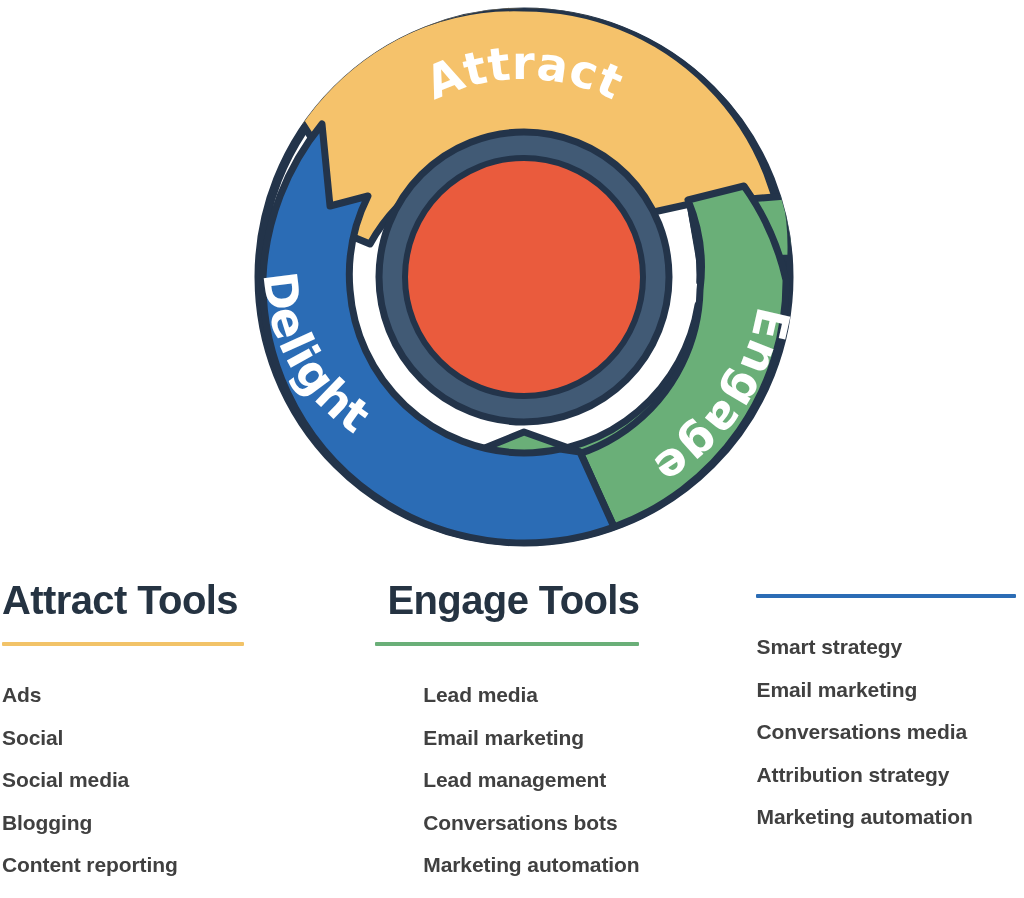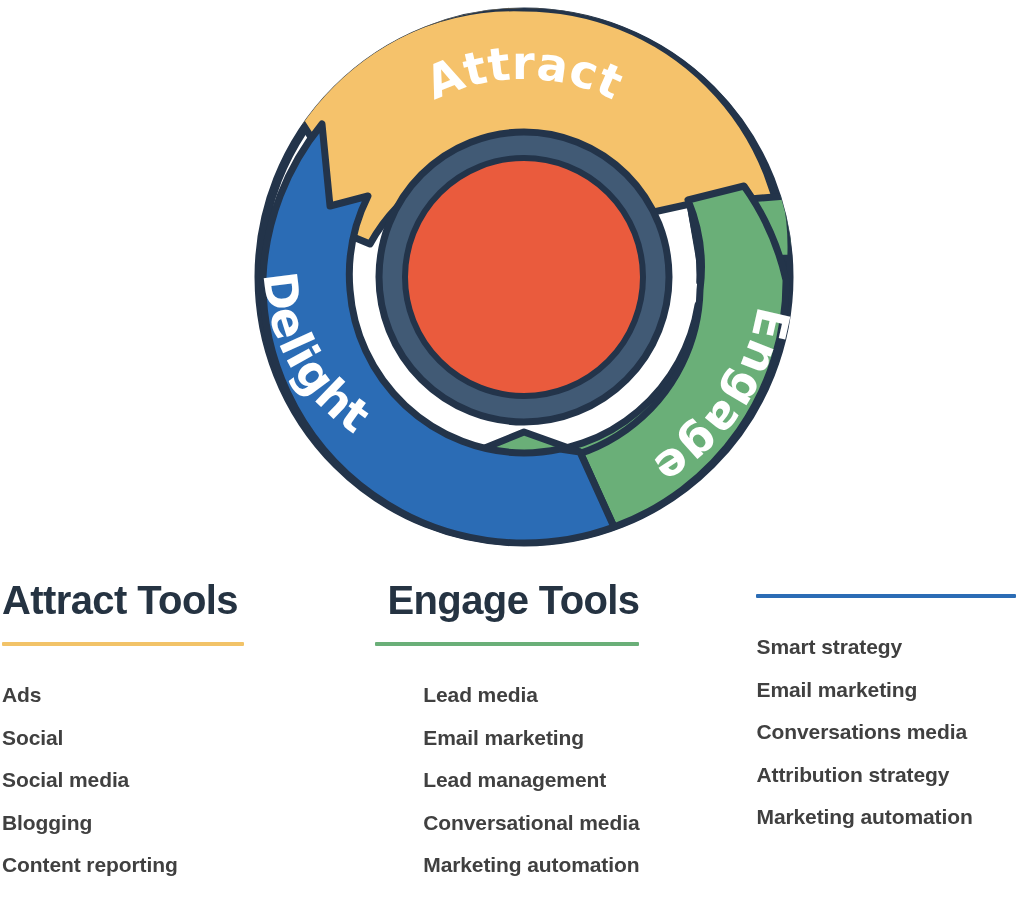--- a/index.html
+++ b/index.html
@@ -195,21 +195,21 @@
     </ul>
   </div>
 
   <div class="tools-column col-engage">
     <h2 class="tools-heading">Engage Tools</h2>
     <div class="tools-underline" style="background:#6aaf78"></div>
     <ul class="tools-list">
       <li>Lead media</li>
       <li>Email marketing</li>
       <li>Lead management</li>
-      <li>Conversational media</li>
+      <li>Conversations bots</li>
       <li>Marketing automation</li>
     </ul>
   </div>
 
   <div class="tools-column col-delight">
     <div class="tools-underline" style="background:#2b6cb5"></div>
     <ul class="tools-list">
       <li>Smart strategy</li>
       <li>Email marketing</li>
       <li>Conversations media</li>

